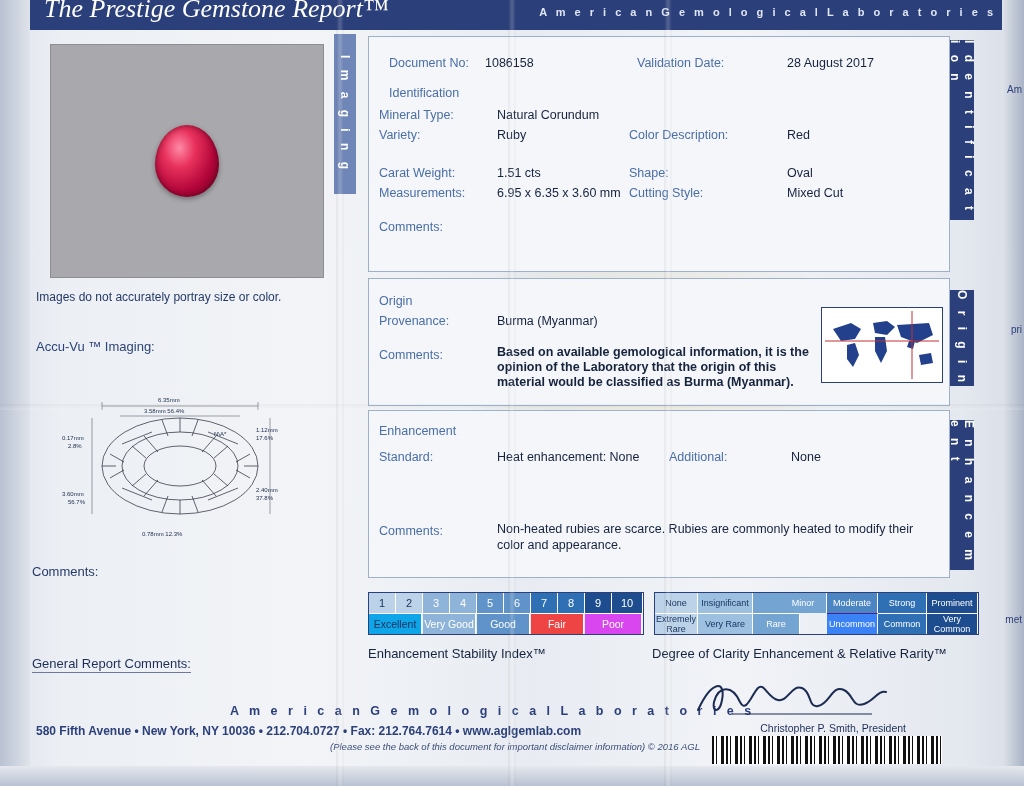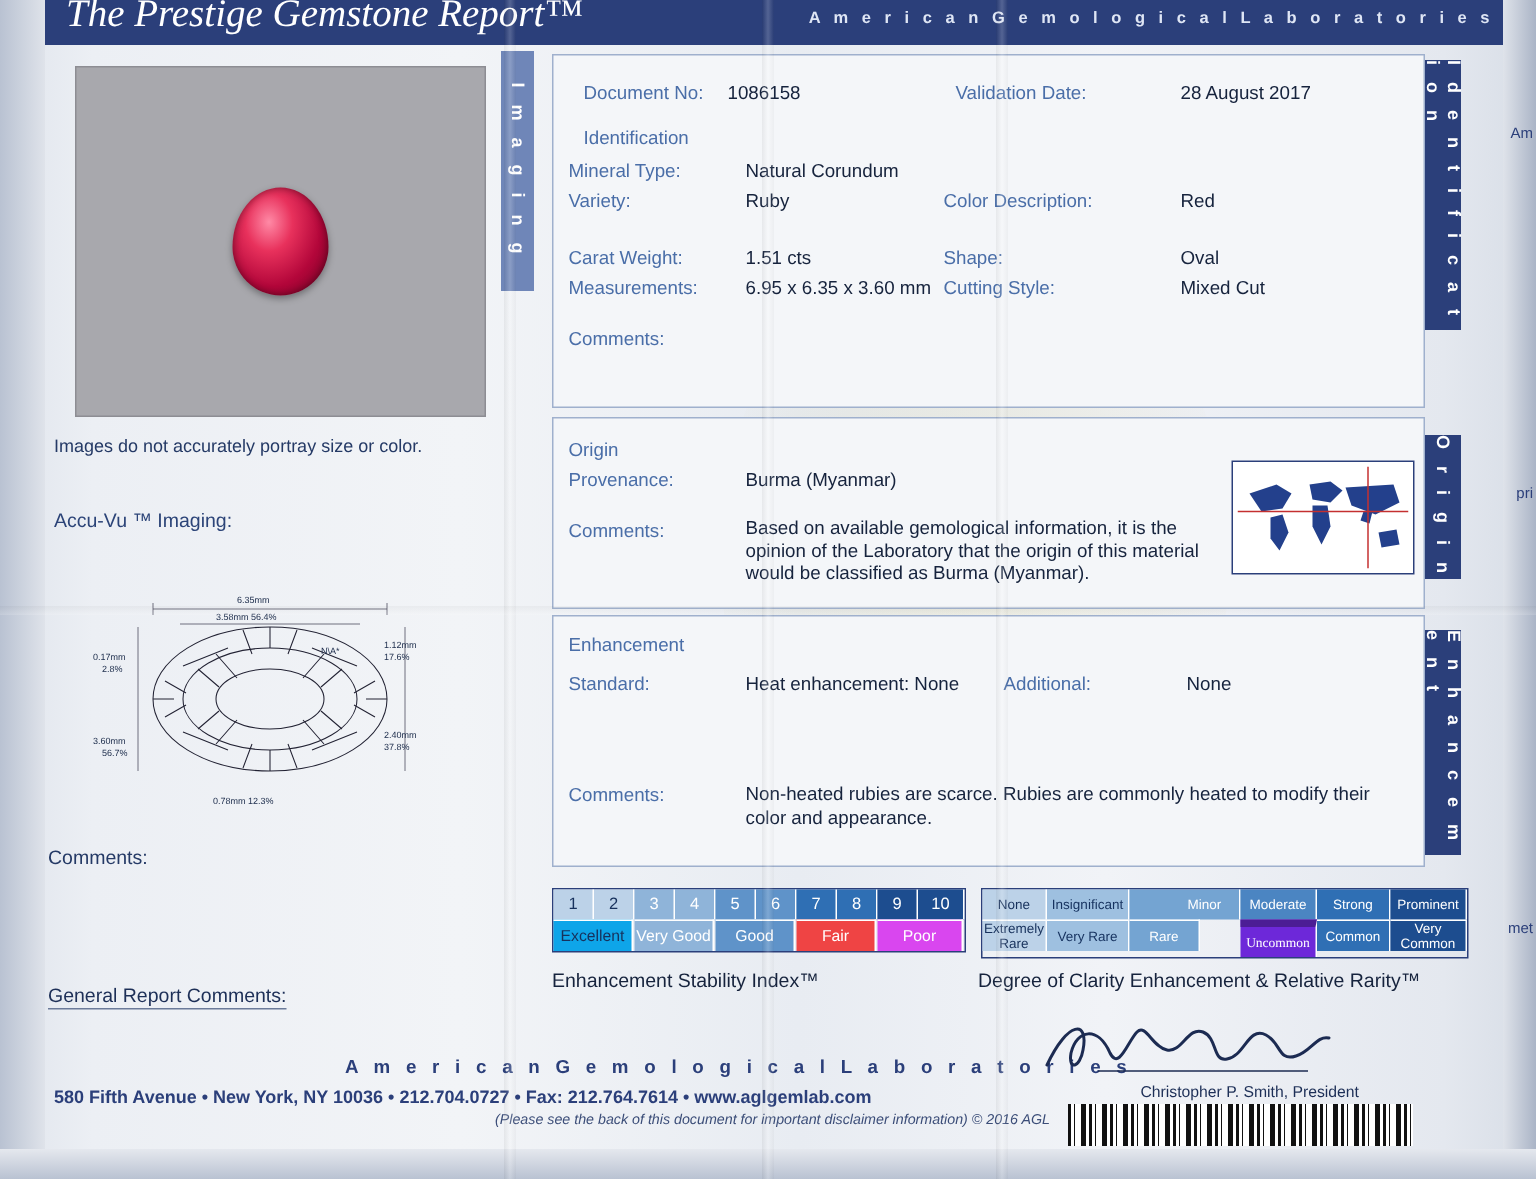--- a/index.html
+++ b/index.html
@@ -184,21 +184,21 @@
     <div class="row" style="left:128px;top:180px;width:420px;"><span class="val"></span></div>
   </div>
 
   <div class="panel" style="left:368px;top:278px;width:580px;height:126px;">
     <div class="row" style="left:10px;top:12px;width:110px;"><span class="lbl">Origin</span></div>
     <div class="row" style="left:10px;top:32px;width:110px;"><span class="lbl">Provenance:</span></div>
     <div class="row" style="left:128px;top:32px;"><span class="val">Burma (Myanmar)</span></div>
 
     <div class="row" style="left:10px;top:66px;width:110px;"><span class="lbl">Comments:</span></div>
     <div class="row" style="left:128px;top:66px;width:320px;">
-        <span class="val" style="line-height:15px;display:block;">Based on available gemological information, it is the opinion of the Laboratory that the origin of this material would be classified as Burma (Myanmar).</span>
+        <span class="val" style="line-height:15px;display:block;font-weight:bold;">Based on available gemological information, it is the opinion of the Laboratory that the origin of this material would be classified as Burma (Myanmar).</span>
       </div>
 
     <div class="mapbox" style="left:452px;top:28px;width:120px;height:74px;">
       <svg class="mapimg" width="114" height="68" viewBox="0 0 114 68">
         <rect x="0" y="0" width="114" height="68" fill="#ffffff"></rect>
         <g fill="#23408c">
           <path d="M8 18 L26 12 L36 18 L30 28 L16 30 Z"></path>
           <path d="M22 34 L30 32 L34 44 L28 56 L22 48 Z"></path>
           <path d="M48 12 L62 10 L70 16 L62 24 L50 22 Z"></path>
           <path d="M50 26 L60 26 L62 40 L56 52 L50 40 Z"></path>
@@ -282,21 +282,21 @@
     <div class="cellcol">
       <div class="dcell" style="width:54px;background:#9ec0e0;color:#16325f;">Insignificant</div>
       <div class="dcell" style="width:54px;background:#9ec0e0;color:#16325f;border-top:1px solid #fff;">Very Rare</div>
     </div>
     <div class="cellcol">
       <div class="dcell" style="width:46px;background:#74a4d2;color:#fff;padding-left:27px;">Minor</div>
       <div class="dcell" style="width:46px;background:#74a4d2;color:#fff;border-top:1px solid #fff;">Rare</div>
     </div>
     <div class="cellcol">
       <div class="dcell" style="width:50px;background:#4b85c2;color:#fff;">Moderate</div>
-      <div class="dcell" style="width:50px;background:#6d28d9;color:#fff;border-top:5px solid #4c1d95;font-family:Liberation Serif, serif;">Uncommon</div>
+      <div class="dcell" style="width:50px;background:#3b82f6;color:#fff;border-top:1px solid #4c1d95;">Uncommon</div>
     </div>
     <div class="cellcol">
       <div class="dcell" style="width:48px;background:#2f6fb4;color:#fff;">Strong</div>
       <div class="dcell" style="width:48px;background:#2f6fb4;color:#fff;border-top:1px solid #fff;">Common</div>
     </div>
     <div class="cellcol">
       <div class="dcell" style="width:50px;background:#1d4d8f;color:#fff;">Prominent</div>
       <div class="dcell" style="width:50px;background:#1d4d8f;color:#fff;border-top:1px solid #fff;">Very Common</div>
     </div>
   </div>

